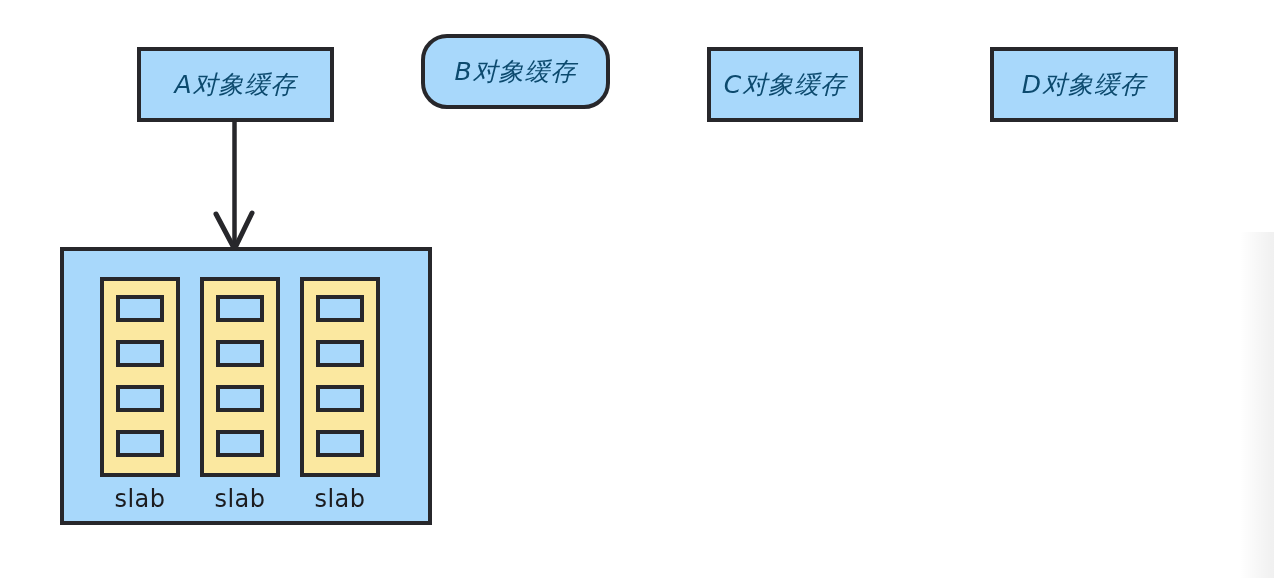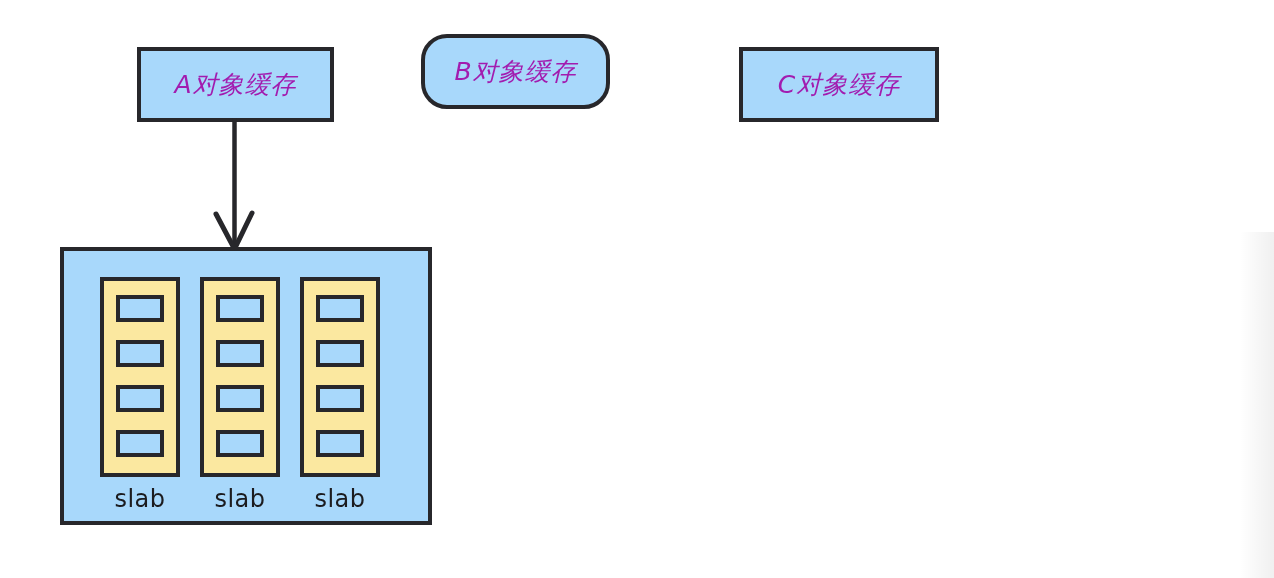--- a/index.html
+++ b/index.html
@@ -20,21 +20,21 @@
   }
 
   
   .cache-box {
     position: absolute;
     background: #a8d8fb;
     border: 4px solid #27272b;
     display: flex;
     align-items: center;
     justify-content: center;
-    color: #a21caf;
+    color: #0c4a6e;
     font-size: 25px;
     letter-spacing: 1px;
     font-family: "DejaVu Sans", sans-serif;
     font-style: italic;
     font-weight: 400;
     white-space: nowrap;
   }
 
   
   .slab-container {
@@ -99,24 +99,27 @@
 <div id="canvas">
 
   <div class="cache-box" style="left:137px; top:47px; width:197px; height:75px;">
     <span>A对象缓存</span>
   </div>
 
   <div class="cache-box" style="left:421px; top:34px; width:189px; height:75px;border-radius:26px;">
     <span>B对象缓存</span>
   </div>
 
-  <div class="cache-box" style="left:739px; top:47px; width:200px; height:75px;">
+  <div class="cache-box" style="left:707px; top:47px; width:156px; height:75px;">
     <span>C对象缓存</span>
   </div>
 
+  <div class="cache-box" style="left:990px; top:47px; width:188px; height:75px;">
+    <span>D对象缓存</span>
+  </div>
 
   <svg class="arrow-svg" viewBox="0 0 80 134">
     <path d="M 38.5 0 L 38.5 126" stroke="#27272b" stroke-width="4.5" fill="none" stroke-linecap="butt"></path>
     <path d="M 20 96 L 38.5 131 L 56 95" stroke="#27272b" stroke-width="5" fill="none" stroke-linecap="round" stroke-linejoin="miter"></path>
   </svg>
 
   <div class="slab-container">
 
     <div class="slab-col" style="left:36px;">
       <div class="obj-cell" style="top:14px;"></div>

